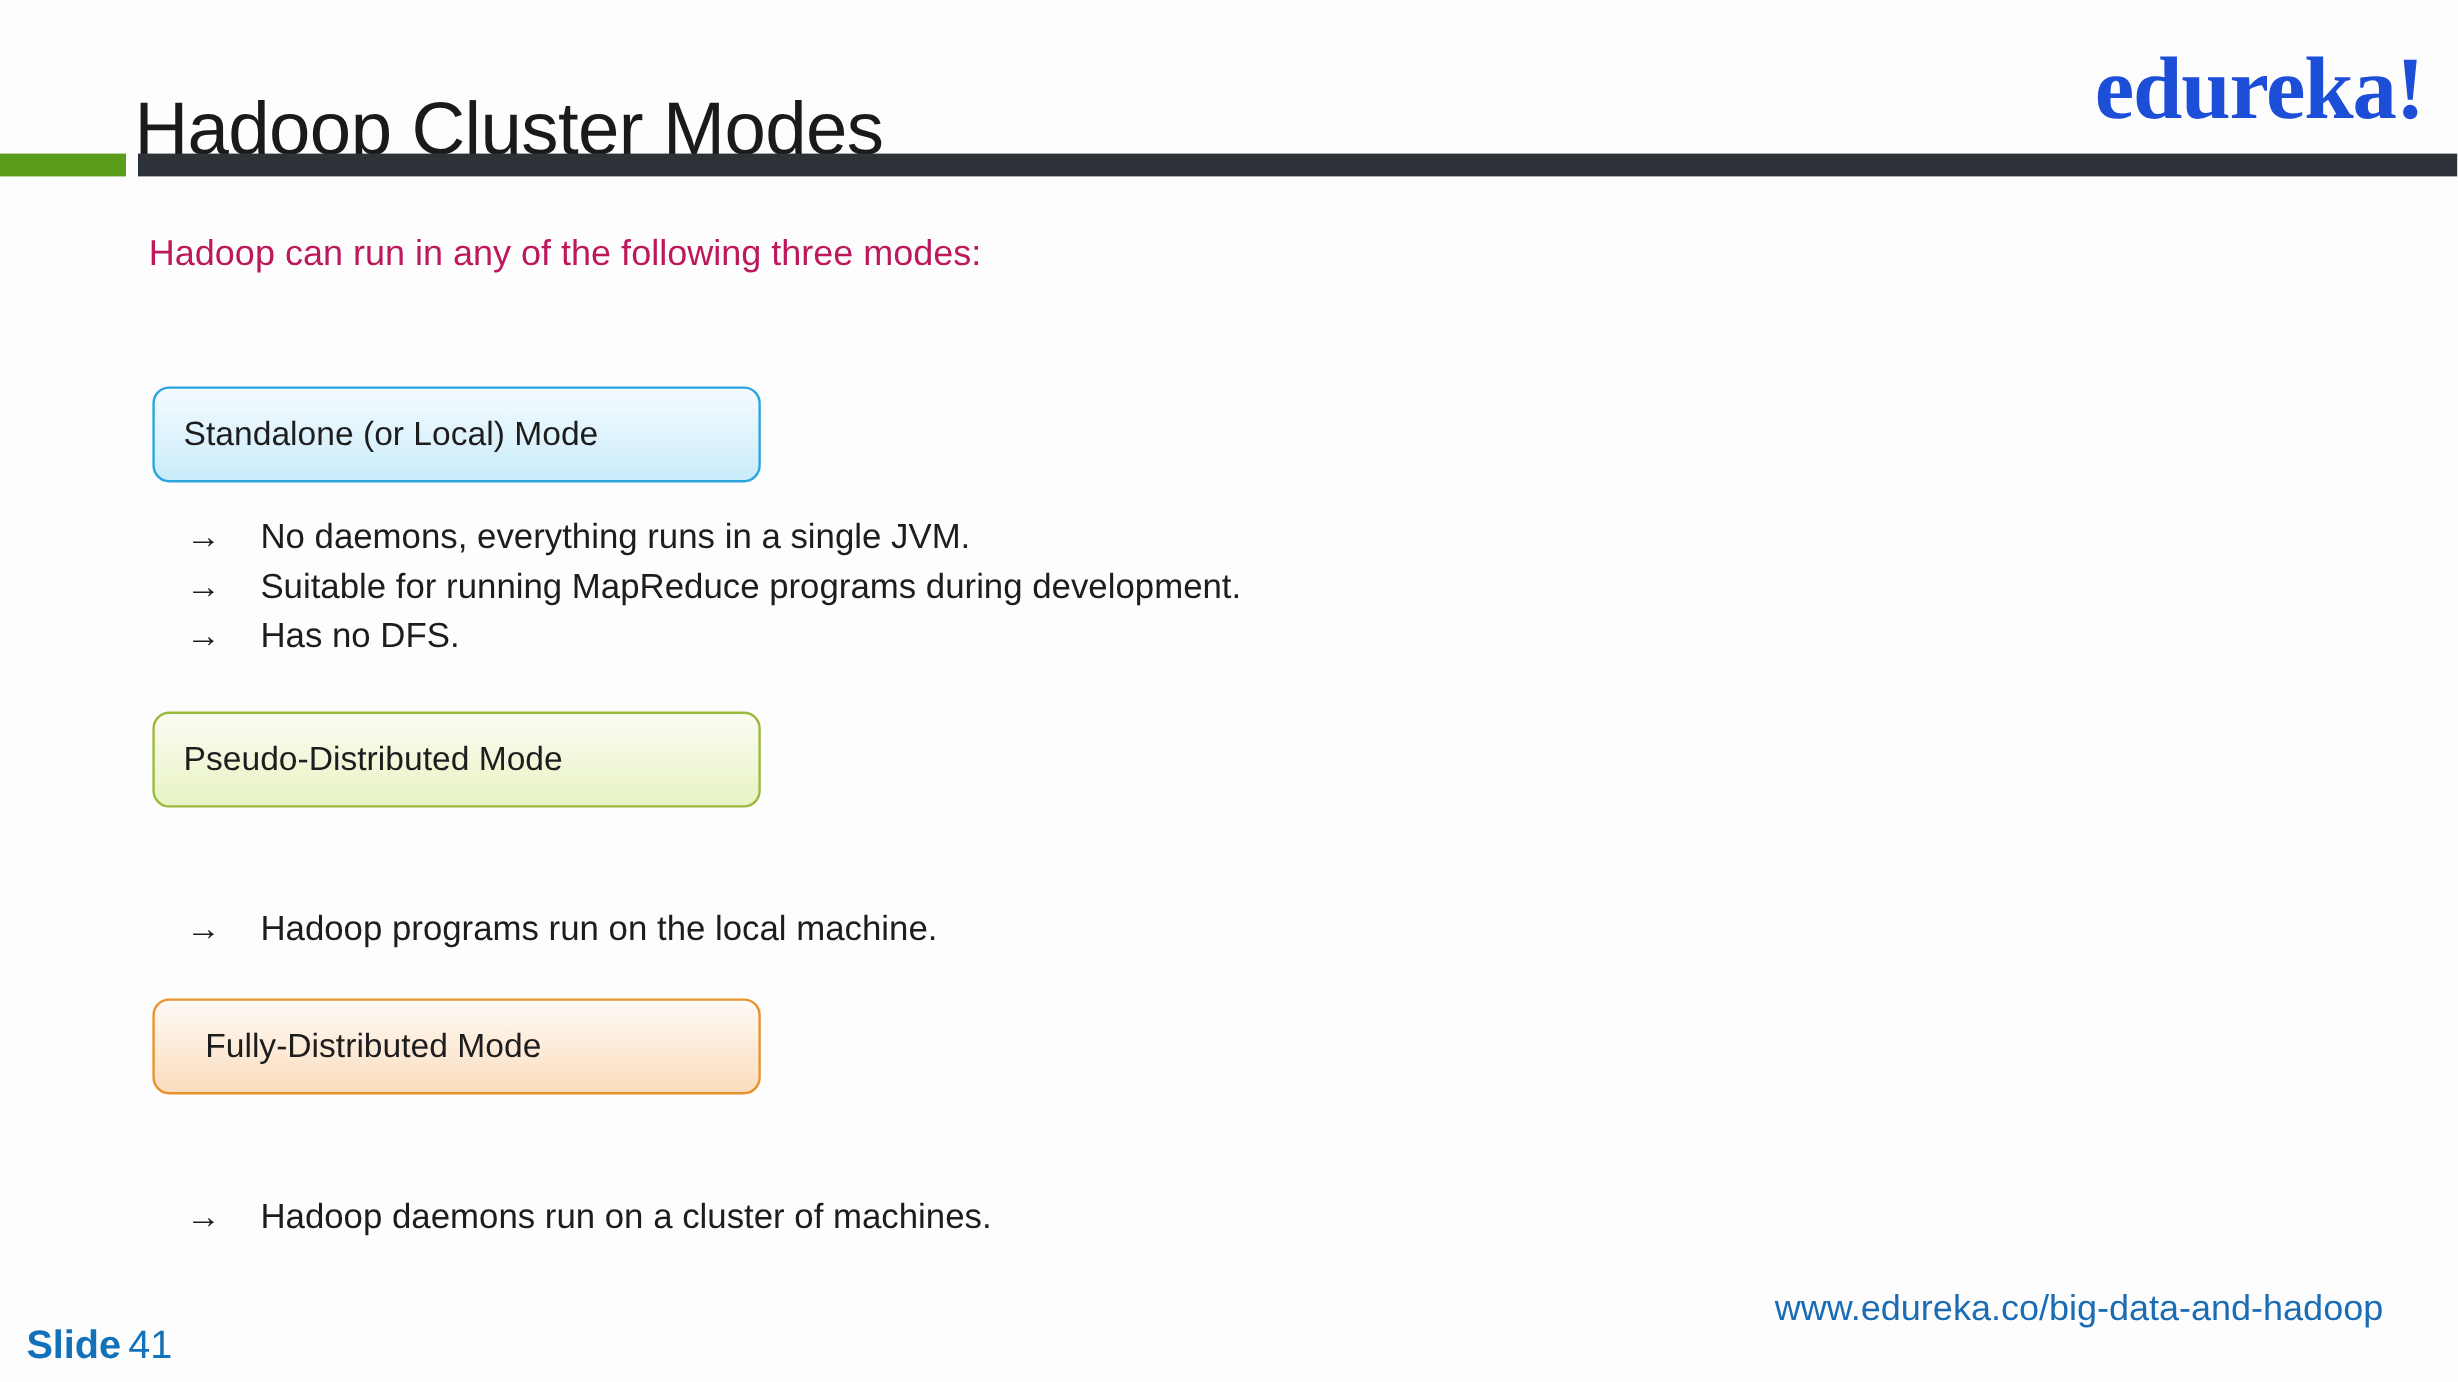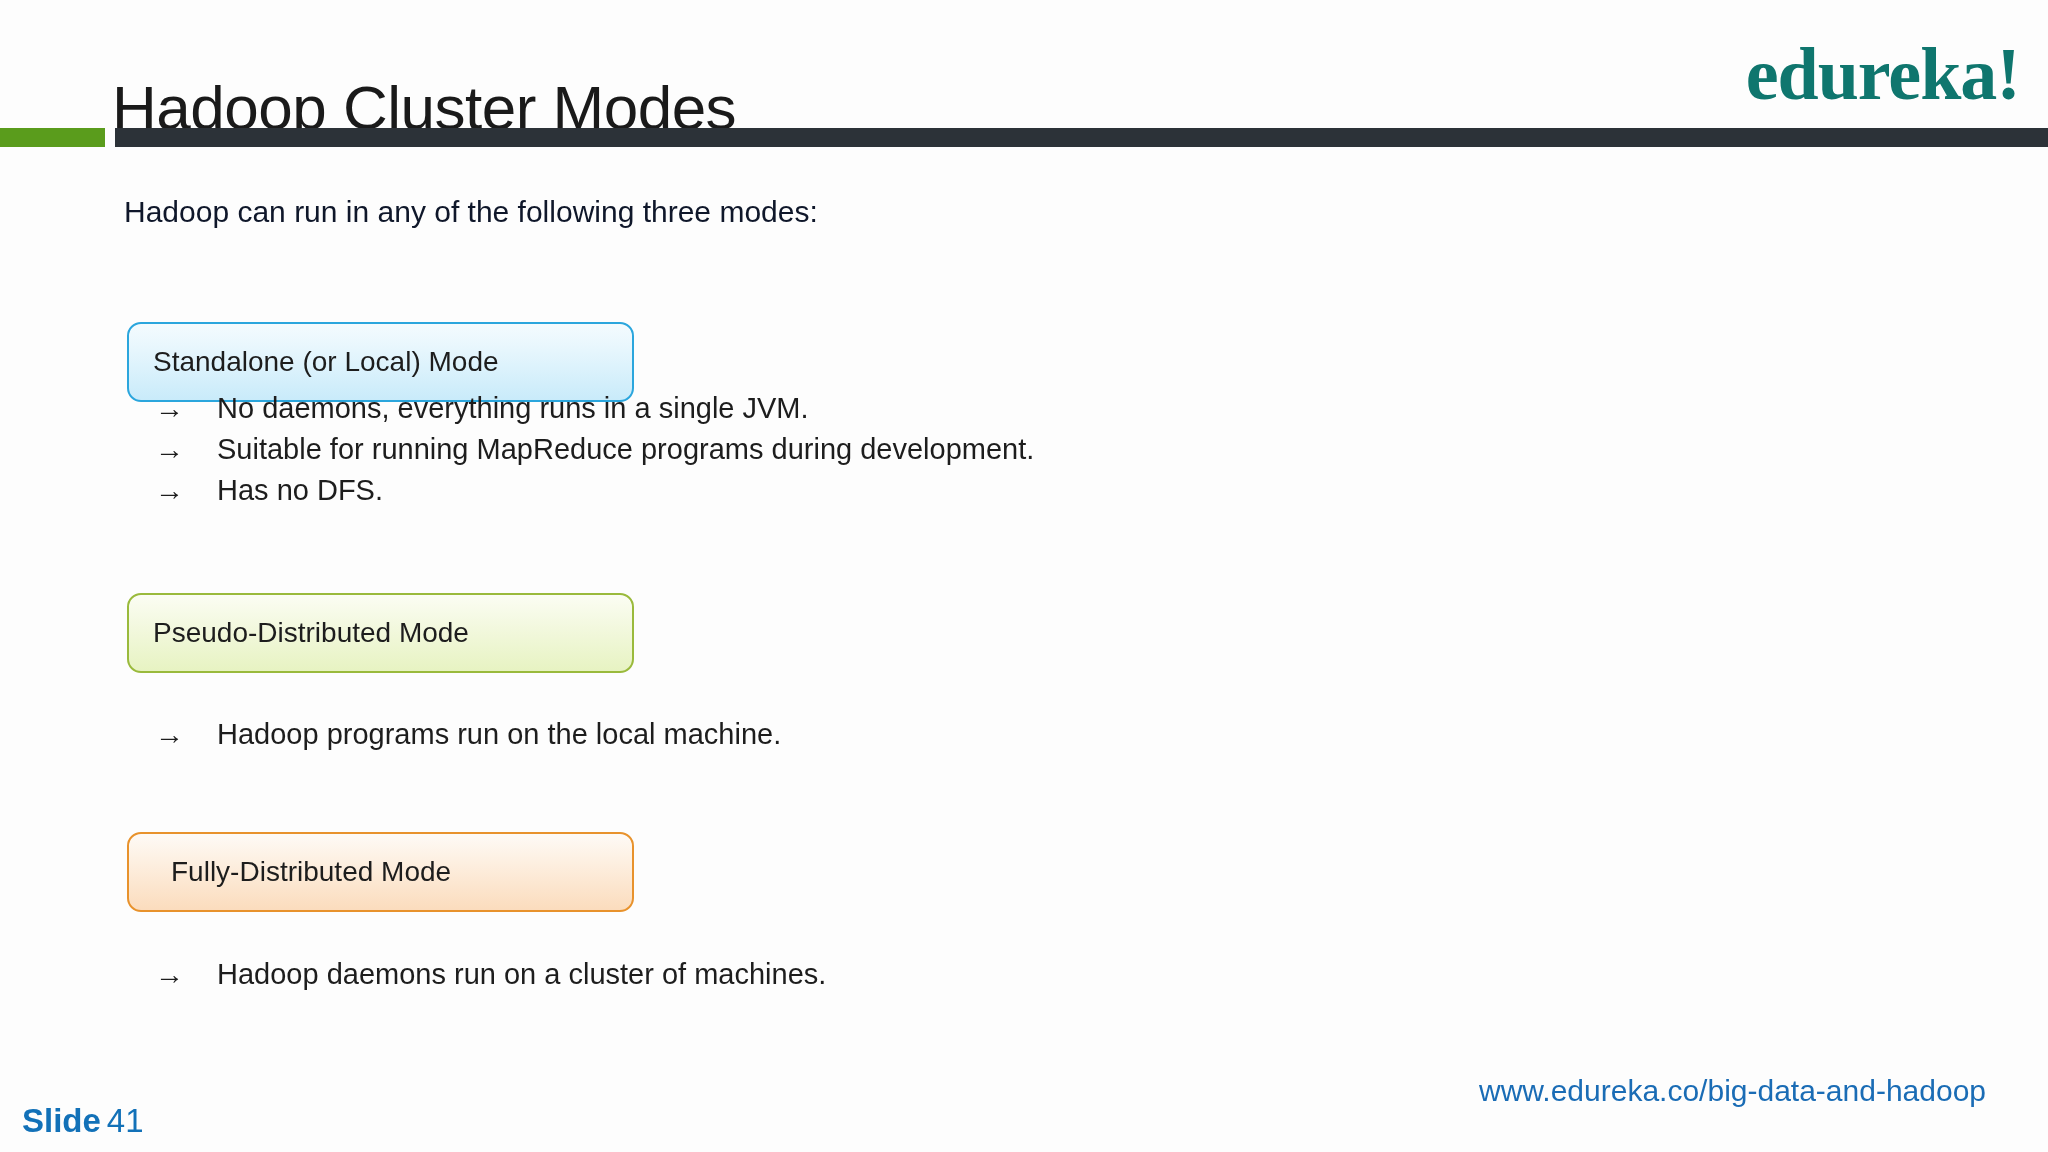--- a/index.html
+++ b/index.html
@@ -32,21 +32,21 @@
     line-height: 1.15;
     margin-top: 32px;
   }
   .brand-logo {
     position: absolute;
     right: 28px;
     top: 32px;
     font-family: "Liberation Serif", serif;
     font-weight: bold;
     font-size: 74px;
-    color: #0f766e;
+    color: #1d4ed8;
     letter-spacing: -1px;
     white-space: nowrap;
   }
   .rule-green {
     position: absolute;
     left: 0;
     top: 128px;
     width: 105px;
     height: 19px;
     background: #5a9c1c;
@@ -59,21 +59,21 @@
     height: 19px;
     background: #2c3238;
   }
 
   
   .intro-text {
     position: absolute;
     left: 124px;
     top: 195px;
     font-size: 30px;
-    color: #0f172a;
+    color: #be185d;
     white-space: nowrap;
   }
 
   .mode-block { position: absolute; left: 127px; }
   .mode-block.b1 { top: 290px; }
   .mode-block.b2 { top: 593px; text-align: right; }
   .mode-block.b3 { top: 832px; }
 
   .mode-box {
     width: 507px;
@@ -115,21 +115,21 @@
     display: flex;
     align-items: baseline;
     height: 41px;
   }
   .bullet-arrow {
     width: 62px;
     flex: 0 0 62px;
     font-size: 29px;
     color: #1d1d1d;
   }
-  .bullet-text { white-space: nowrap; }
+  .bullet-text { white-space: nowrap; margin-top: 40px; }
 
   
   .footer-slide {
     position: absolute;
     left: 22px;
     bottom: 12px;
     font-size: 33px;
     color: #1271b8;
     white-space: nowrap;
   }

